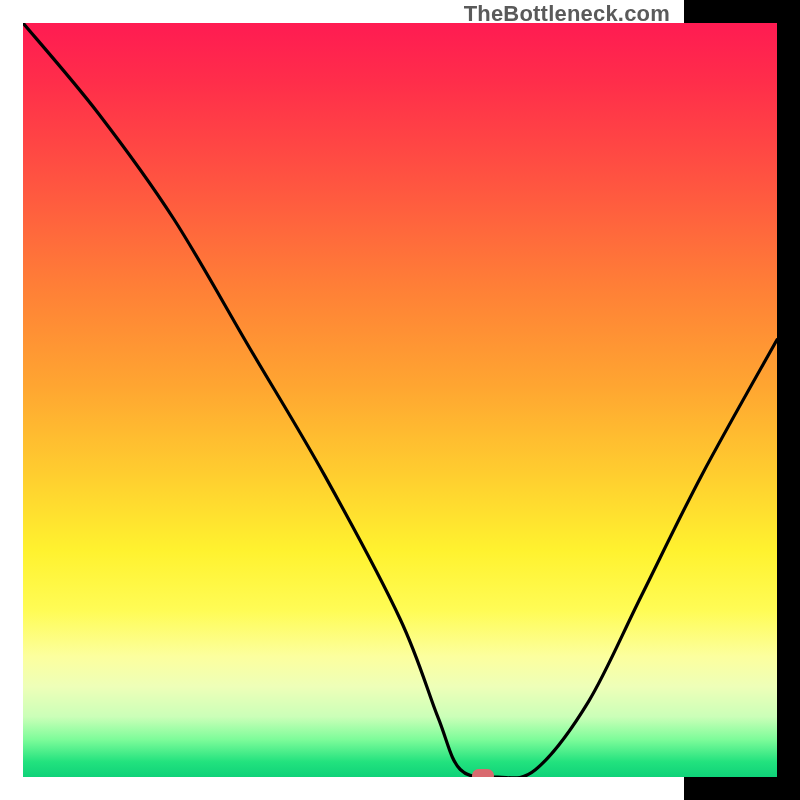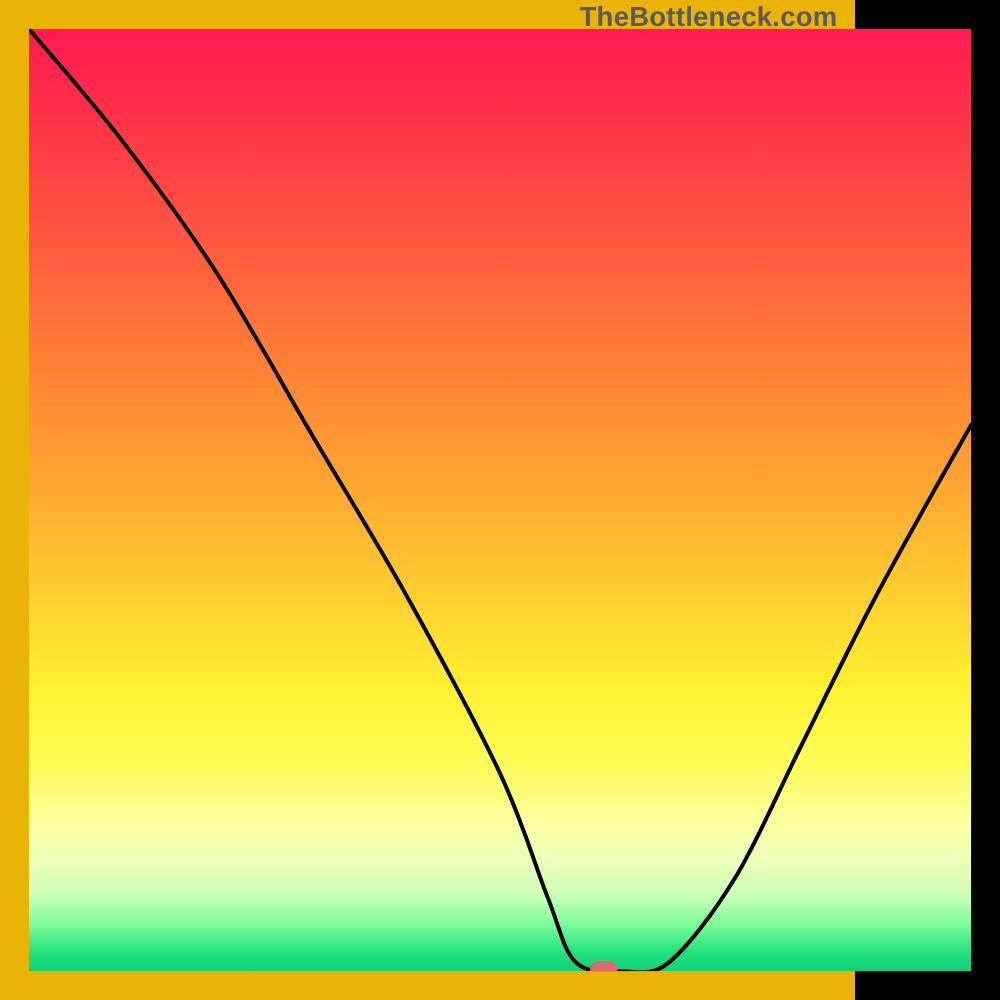--- a/index.html
+++ b/index.html
@@ -8,21 +8,21 @@
     width: 800px;
     height: 800px;
     background: #000;
     font-family: Arial, Helvetica, sans-serif;
     overflow: hidden;
   }
   .frame {
     position: relative;
     width: 684px;
     height: 800px;
-    background: #eab308;
+    background: #ffffff;
   }
   .watermark {
     position: absolute;
     top: 1px;
     right: 14px;
     color: #5a5a5a;
     font-size: 22px;
     font-weight: 600;
     letter-spacing: 0.2px;
     z-index: 20;

